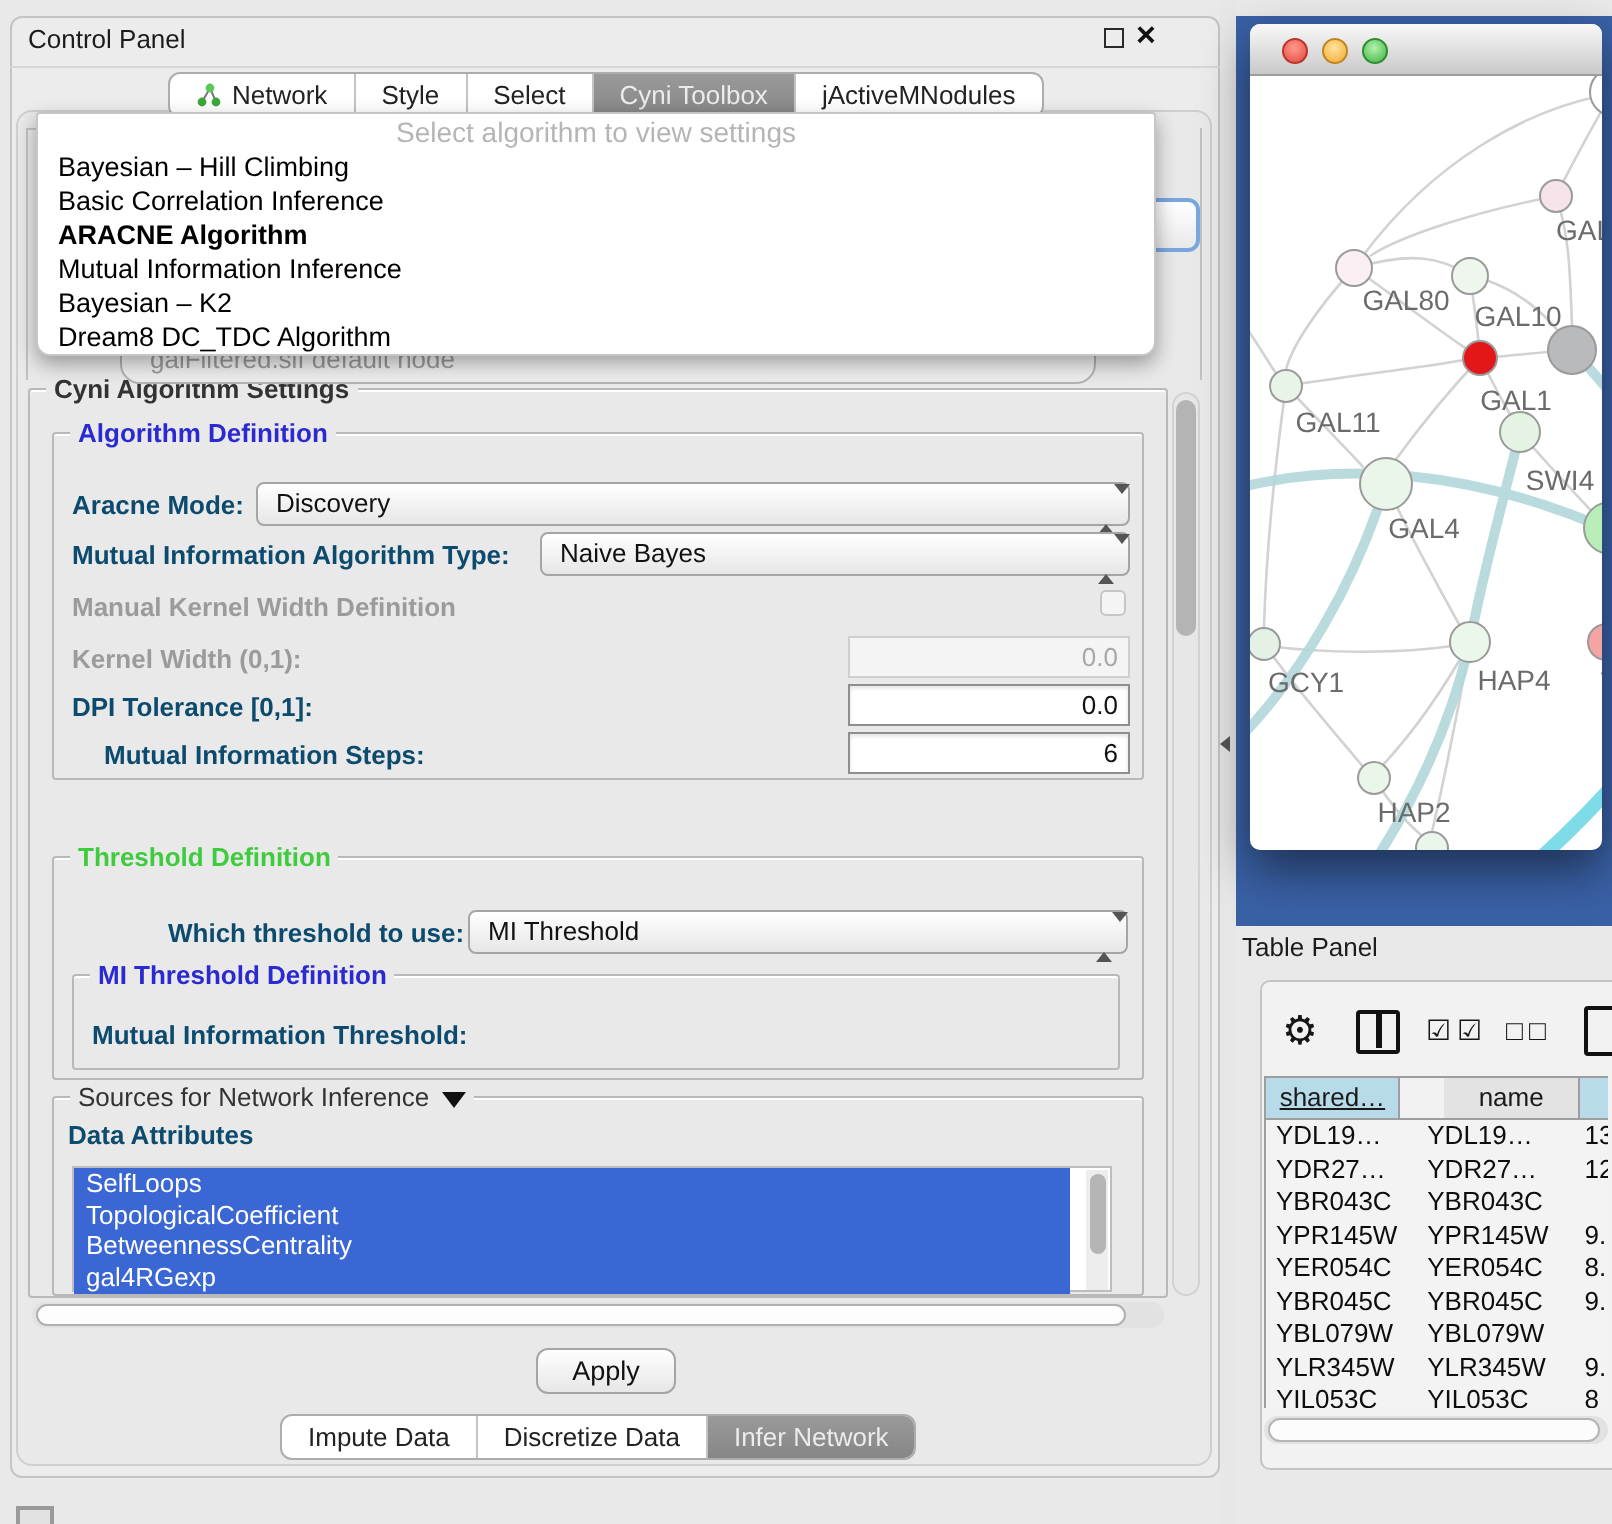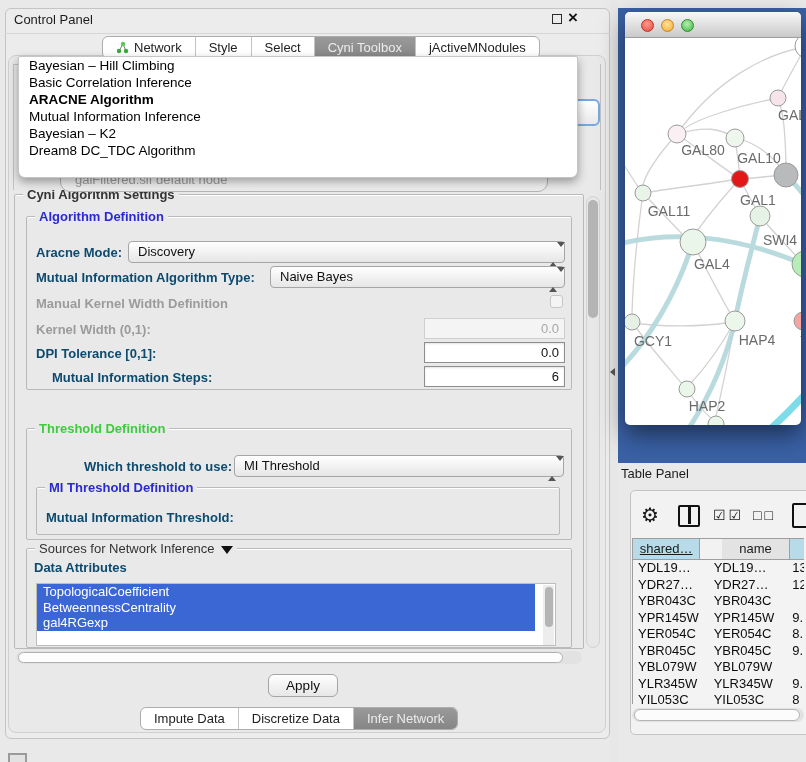--- a/index.html
+++ b/index.html
@@ -13,21 +13,21 @@
   .cp-titlebar { left:5px; top:8px; width:605px; height:26px; border-bottom:1px solid #d6d6d6; }
   .cp-title { left:14px; top:12px; font-size:13px; color:#1c1c1c; }
   .float-btn { left:552px; top:14px; width:10px; height:10px; border:1.8px solid #2a2a2a; background:transparent; }
   .close-btn { left:568px; top:9px; font-size:17px; font-weight:bold; color:#111; line-height:17px; }
 
   .seg-group { display:flex; background:#fff; border:1px solid #adadad; border-radius:6px;
                overflow:hidden; height:23px; font-size:13px; color:#222; }
   .seg { display:flex; align-items:center; padding:0 13px; border-left:1px solid #c3c3c3; cursor:default; white-space:nowrap; }
   .seg:first-child { border-left:none; }
   .seg.sel { background:linear-gradient(#9a9a9a,#868686); color:#ececec; }
-  .cp-tabs { left:102px; top:36px; z-index:40; }
+  .cp-tabs { left:84px; top:36px; z-index:40; }
   .tab-icon { width:13px; height:13px; margin-right:5px; }
 
   .cp-content { left:8px; top:55px; width:598px; height:678px; background:#e9e9e9;
                 border:1px solid #cfcfcf; border-radius:8px; }
 
   
   .edge-frag-l { left:13px; top:64px; width:5px; height:126px; border-left:1px solid #c2c2c2; border-top:1px solid #c2c2c2; }
   .edge-frag-r { left:600px; top:64px; width:4px; height:126px; border-left:1px solid #c2c2c2; }
   .focus-combo { left:540px; top:99px; width:60px; height:27px; border:2px solid #78a7e0; border-radius:6px;
                  background:linear-gradient(#ffffff,#e9e9e9); z-index:5; }
@@ -177,20 +177,21 @@
   </div>
 
   <div class="abs edge-frag-l"></div>
   <div class="abs edge-frag-r"></div>
   <div class="abs focus-combo"></div>
   <div class="abs gal-combo">
     <span>galFiltered.sif default node</span>
   </div>
 
   <div class="abs popup">
+    <div class="popup-prompt">Select algorithm to view settings</div>
     <div class="popup-item">Bayesian – Hill Climbing</div>
     <div class="popup-item">Basic Correlation Inference</div>
     <div class="popup-item sel">ARACNE Algorithm</div>
     <div class="popup-item">Mutual Information Inference</div>
     <div class="popup-item">Bayesian – K2</div>
     <div class="popup-item">Dream8 DC_TDC Algorithm</div>
   </div>
 
   <div class="abs group" style="left:14px; top:194px; width:570px; height:455px;">
     <span class="gtitle">Cyni Algorithm Settings</span>
@@ -230,20 +231,21 @@
   <div class="abs group" style="left:36px; top:487px; width:524px; height:48px;">
     <span class="gtitle blue">MI Threshold Definition</span>
   </div>
   <div class="abs lbl b" style="left:46px; top:510px;">Mutual Information Threshold:</div>
 
   <div class="abs group" style="left:26px; top:548px; width:546px; height:100px;">
     <span class="gtitle" style="font-weight:normal;"><span>Sources for Network Inference</span><span class="down-tri"></span></span>
   </div>
   <div class="abs lbl b" style="left:34px; top:560px;">Data Attributes</div>
   <div class="abs listbox">
+    <div class="list-item">SelfLoops</div>
     <div class="list-item">TopologicalCoefficient</div>
     <div class="list-item">BetweennessCentrality</div>
     <div class="list-item">gal4RGexp</div>
     <div class="list-vscroll">
         <div class="list-vthumb"></div>
       </div>
   </div>
 
   <div class="abs vscroll">
       <div class="vthumb"></div>

